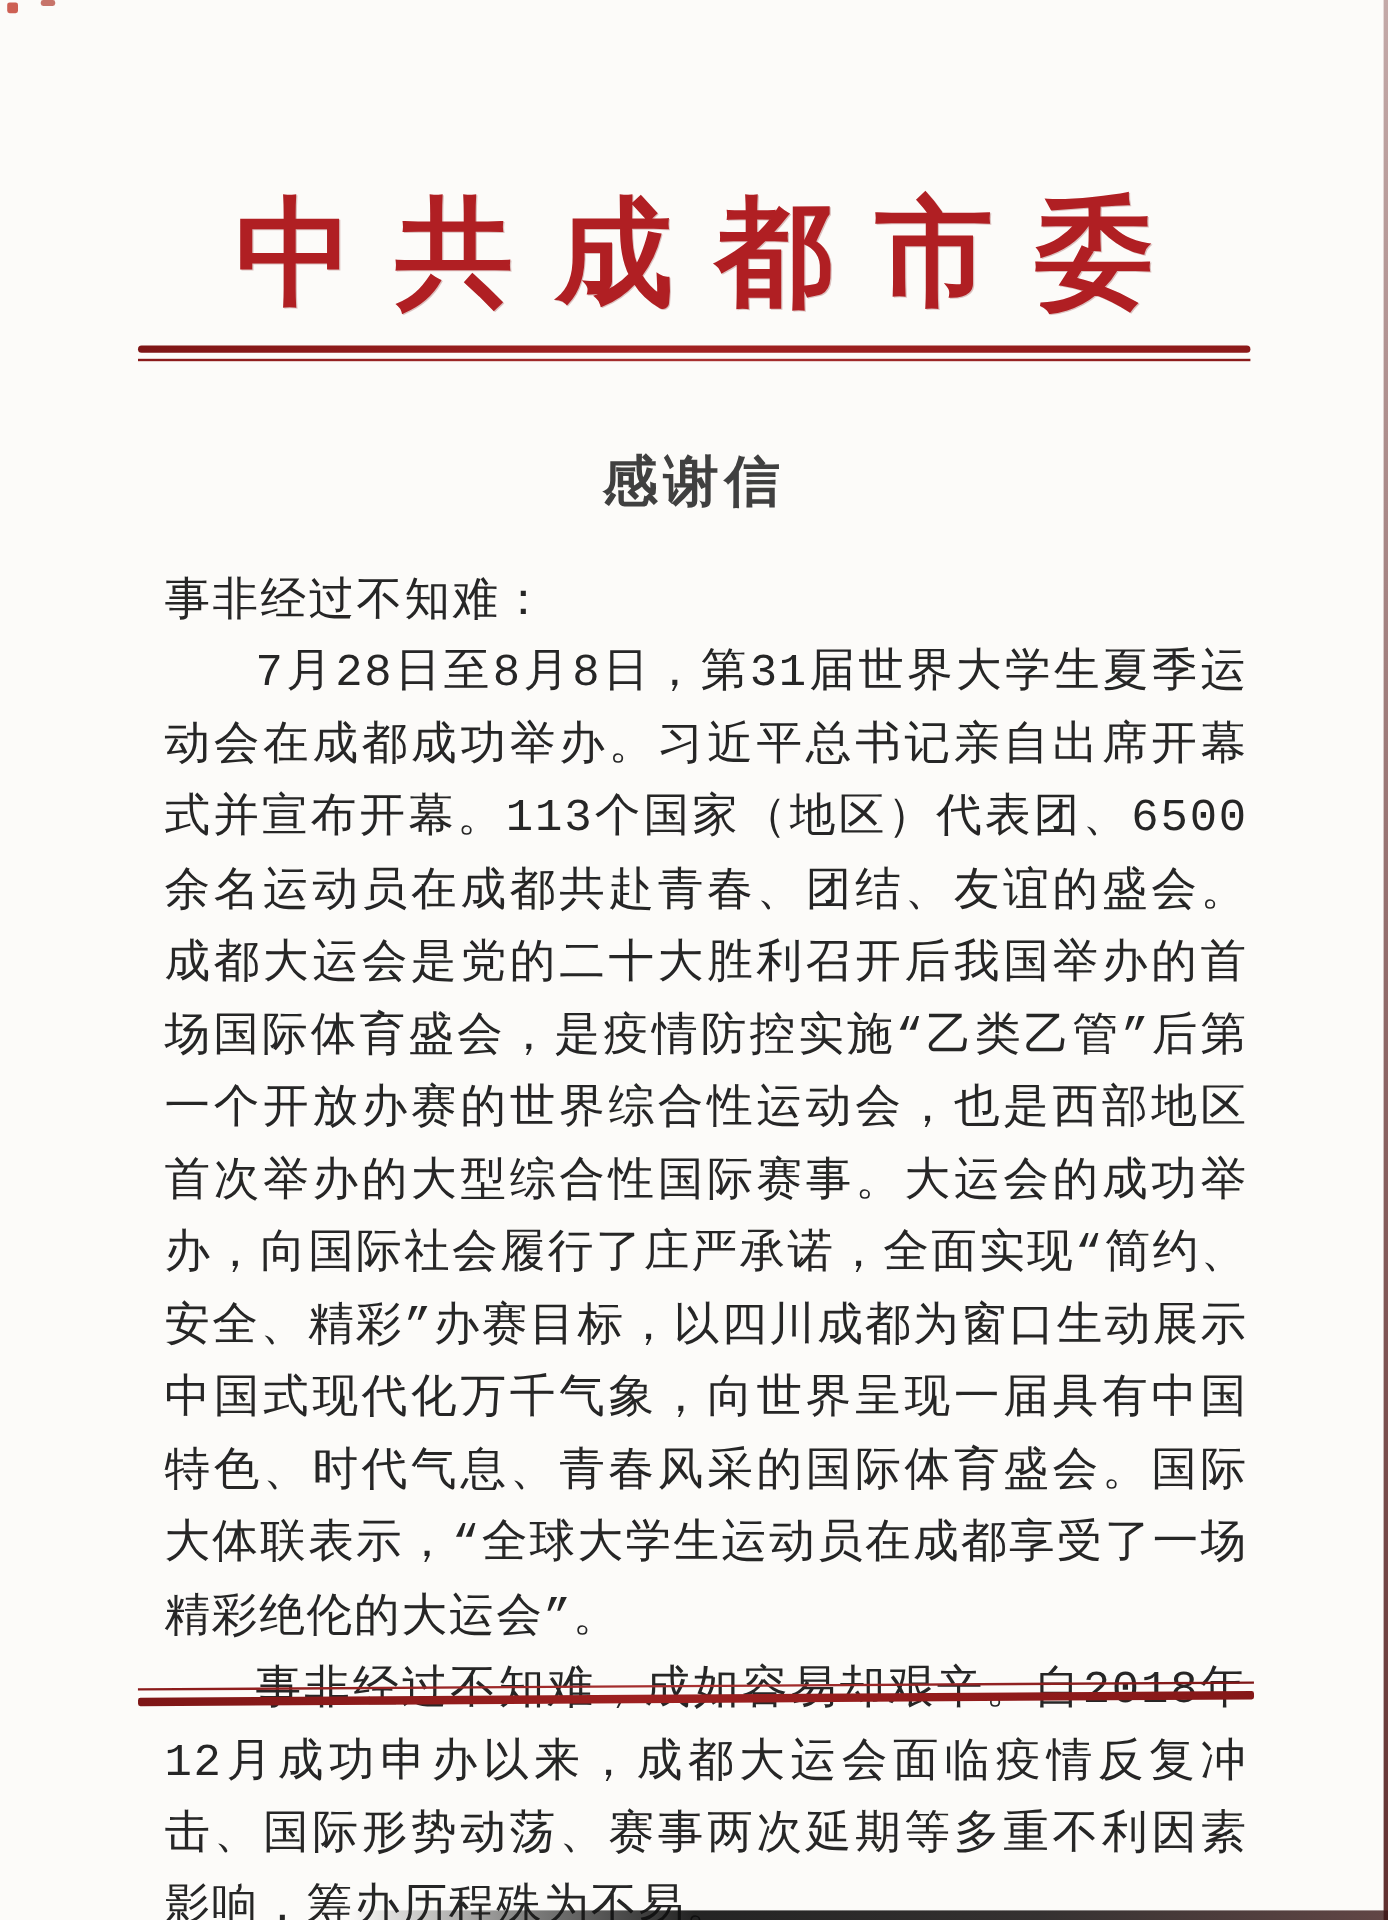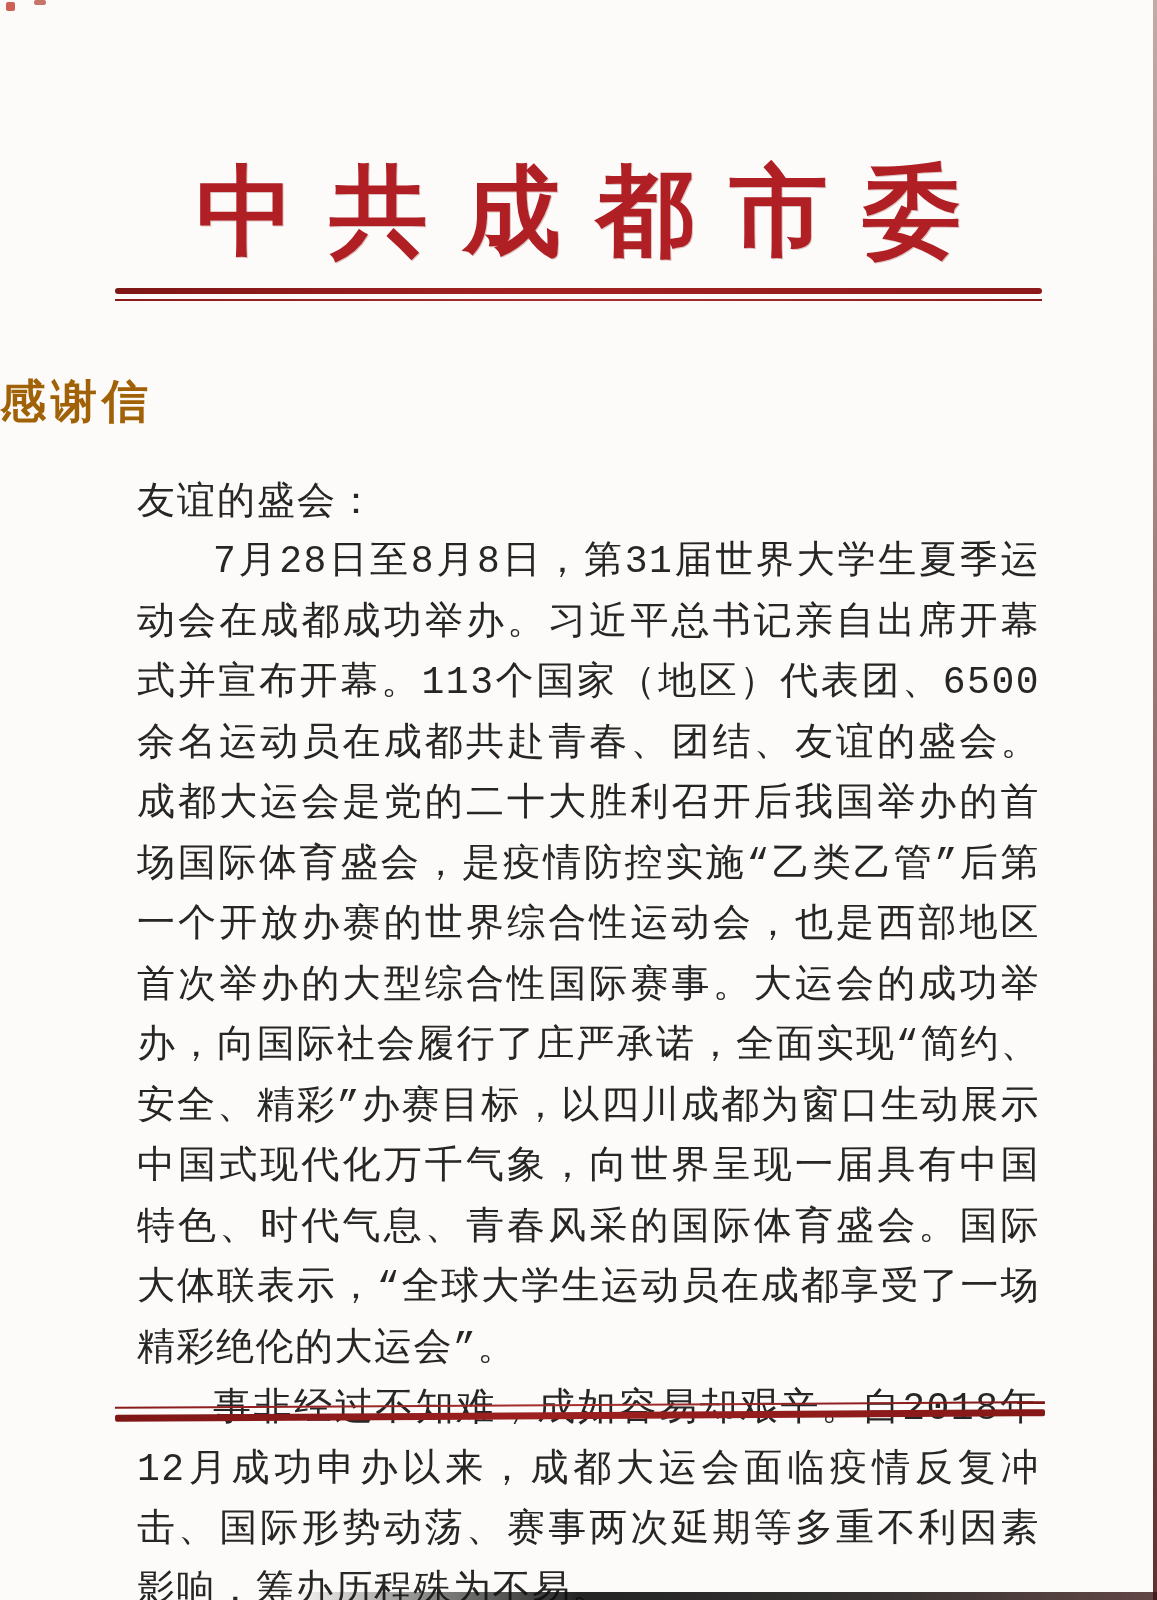--- a/index.html
+++ b/index.html
@@ -39,25 +39,25 @@
   .header-rule .rule-thin {
     height: 2px;
     margin-top: 5px;
     background: linear-gradient(to right, #8a1a1a, #a83030 50%, #8a1a1a);
   }
 
   
   .doc-title {
     position: absolute;
     top: 374px; left: 0; right: 0;
-    text-align: left;
+    text-align: center;
     font-size: 46px;
     line-height: 56px;
     font-weight: bold;
-    color: #a16207;
+    color: #404040;
     letter-spacing: 5px;
   }
 
   
   .salutation {
     position: absolute;
     top: 470px; left: 137px; right: 118px;
     font-size: 38px;
     line-height: 60px;
     color: #262626;
@@ -140,21 +140,21 @@
 
   <div class="letterhead">中共成都市委</div>
 
   <div class="header-rule">
     <div class="rule-thick"></div>
     <div class="rule-thin"></div>
   </div>
 
   <div class="doc-title">感谢信</div>
 
-  <div class="salutation">友谊的盛会：</div>
+  <div class="salutation">事非经过不知难：</div>
 
   <div class="body-text">
     <p>7月28日至8月8日，第31届世界大学生夏季运动会在成都成功举办。习近平总书记亲自出席开幕式并宣布开幕。113个国家（地区）代表团、6500余名运动员在成都共赴青春、团结、友谊的盛会。成都大运会是党的二十大胜利召开后我国举办的首场国际体育盛会，是疫情防控实施“乙类乙管”后第一个开放办赛的世界综合性运动会，也是西部地区首次举办的大型综合性国际赛事。大运会的成功举办，向国际社会履行了庄严承诺，全面实现“简约、安全、精彩”办赛目标，以四川成都为窗口生动展示中国式现代化万千气象，向世界呈现一届具有中国特色、时代气息、青春风采的国际体育盛会。国际大体联表示，“全球大学生运动员在成都享受了一场精彩绝伦的大运会”。</p>
     <p>事非经过不知难，成如容易却艰辛。自2018年12月成功申办以来，成都大运会面临疫情反复冲击、国际形势动荡、赛事两次延期等多重不利因素影响，筹办历程殊为不易。</p>
   </div>
 
   <div class="footer-rule">
     <div class="rule-thin"></div>
     <div class="rule-thick"></div>
   </div>

